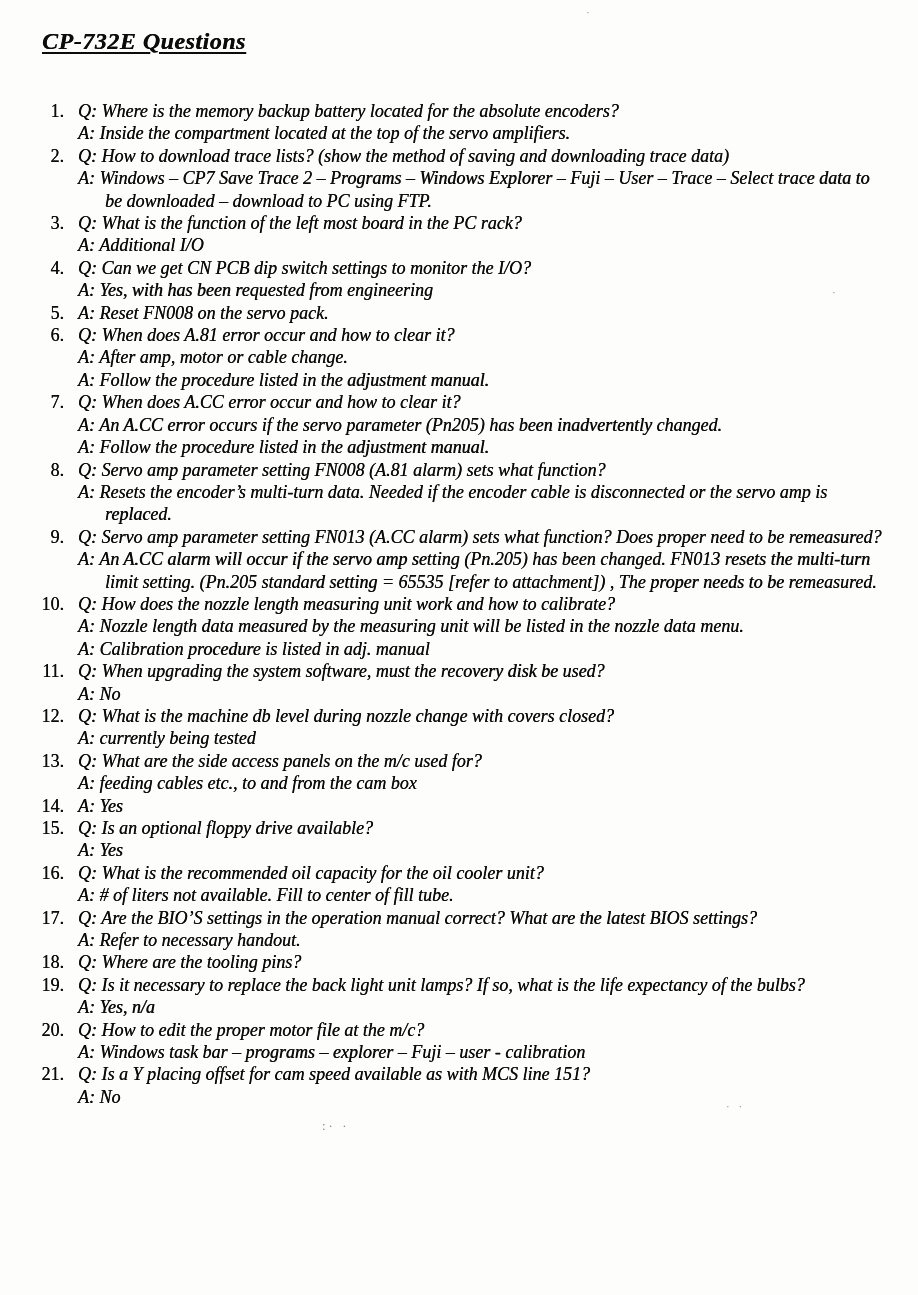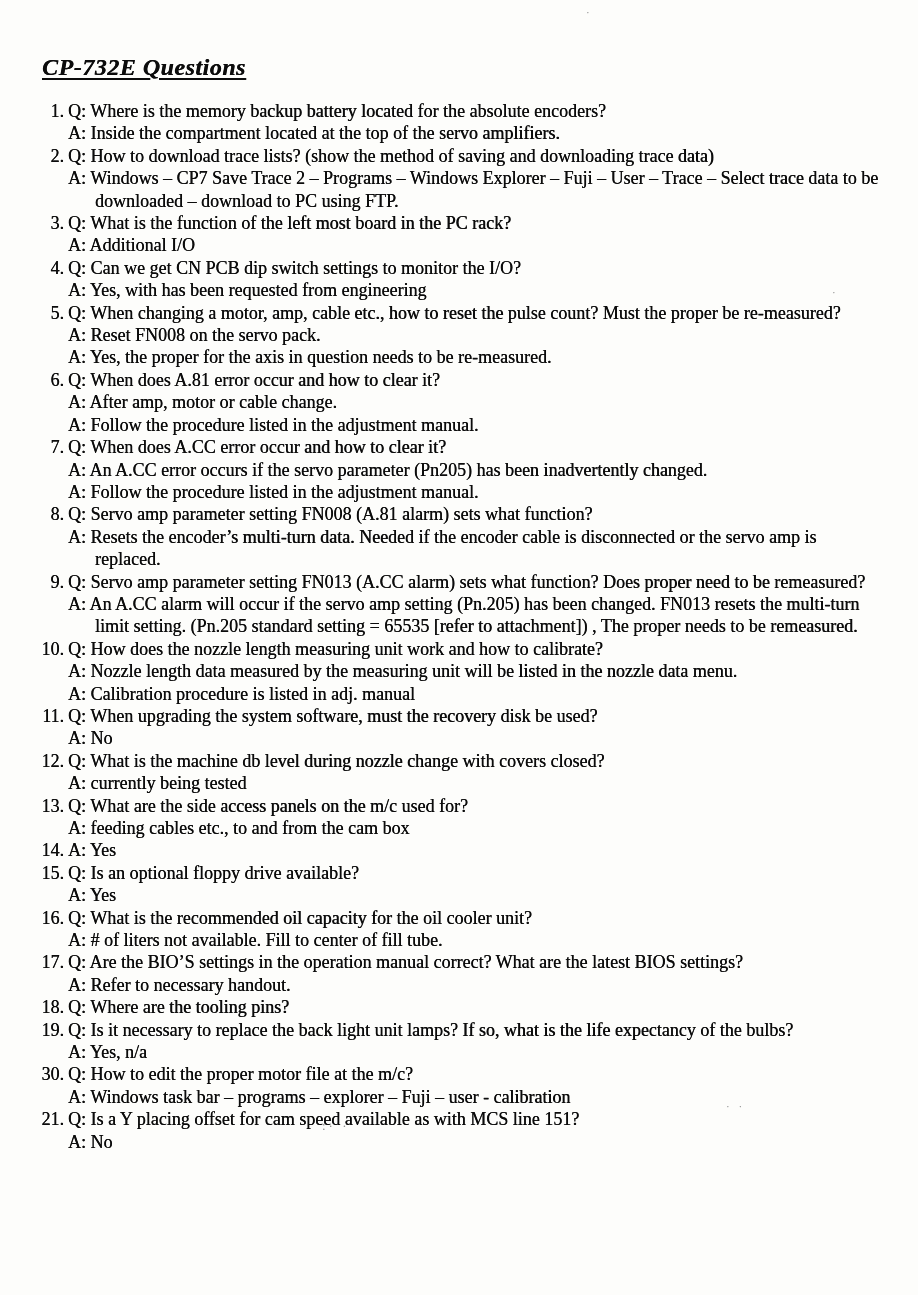--- a/index.html
+++ b/index.html
@@ -18,41 +18,42 @@
     position: absolute;
     top: 28px;
     left: 42px;
     font-size: 24px;
     font-style: italic;
     font-weight: bold;
     letter-spacing: 0.5px;
     text-decoration: underline;
     text-underline-offset: 3px;
     text-shadow: 0.3px 0 0 currentColor;
-    margin-top: 26px;
   }
   .qa-list {
     position: absolute;
     top: 100px;
     left: 38px;
     right: 28px;
     font-size: 18px;
     line-height: 22.4px;
     text-shadow: 0.3px 0 0 currentColor;
   }
   .qa-item { display: flex; }
   .qa-num {
     flex: 0 0 30px;
     width: 30px;
     text-align: right;
     padding-right: 4px;
   }
   .qa-content {
     flex: 1;
+    margin-left: 10px;
     max-width: 818px;
+    font-style: italic;
   }
   .qa-line {
     padding-left: 27px;
     text-indent: -27px;
   }
   .qa-prefix { white-space: pre; }
   
   .scan-artifact {
     position: absolute;
     color: #8a8a8a;
@@ -95,23 +96,21 @@
       <div class="qa-item">
         <div class="qa-num">4.</div>
         <div class="qa-content">
           <div class="qa-line question"><span class="qa-prefix">Q: </span><span class="qa-text">Can we get CN PCB dip switch settings to monitor the I/O?</span></div>
           <div class="qa-line answer"><span class="qa-prefix">A: </span><span class="qa-text">Yes, with has been requested from engineering</span></div>
         </div>
       </div>
       <div class="qa-item">
         <div class="qa-num">5.</div>
         <div class="qa-content">
-          <div class="qa-line question"><span class="qa-prefix">Q: </span><span class="qa-text">When changing a motor, amp, cable etc., how to reset the pulse count? Must the proper be re-measured?</span></div>
           <div class="qa-line answer"><span class="qa-prefix">A: </span><span class="qa-text">Reset FN008 on the servo pack.</span></div>
-          <div class="qa-line answer"><span class="qa-prefix">A: </span><span class="qa-text">Yes, the proper for the axis in question needs to be re-measured.</span></div>
         </div>
       </div>
       <div class="qa-item">
         <div class="qa-num">6.</div>
         <div class="qa-content">
           <div class="qa-line question"><span class="qa-prefix">Q: </span><span class="qa-text">When does A.81 error occur and how to clear it?</span></div>
           <div class="qa-line answer"><span class="qa-prefix">A: </span><span class="qa-text">After amp, motor or cable change.</span></div>
           <div class="qa-line answer"><span class="qa-prefix">A: </span><span class="qa-text">Follow the procedure listed in the adjustment manual.</span></div>
         </div>
       </div>
@@ -200,21 +199,21 @@
         </div>
       </div>
       <div class="qa-item">
         <div class="qa-num">19.</div>
         <div class="qa-content">
           <div class="qa-line question"><span class="qa-prefix">Q: </span><span class="qa-text">Is it necessary to replace the back light unit lamps? If so, what is the life expectancy of the bulbs?</span></div>
           <div class="qa-line answer"><span class="qa-prefix">A: </span><span class="qa-text">Yes, n/a</span></div>
         </div>
       </div>
       <div class="qa-item">
-        <div class="qa-num">30.</div>
+        <div class="qa-num">20.</div>
         <div class="qa-content">
           <div class="qa-line question"><span class="qa-prefix">Q: </span><span class="qa-text">How to edit the proper motor file at the m/c?</span></div>
           <div class="qa-line answer"><span class="qa-prefix">A: </span><span class="qa-text">Windows task bar – programs – explorer – Fuji – user - calibration</span></div>
         </div>
       </div>
       <div class="qa-item">
         <div class="qa-num">21.</div>
         <div class="qa-content">
           <div class="qa-line question"><span class="qa-prefix">Q: </span><span class="qa-text">Is a Y placing offset for cam speed available as with MCS line 151?</span></div>
           <div class="qa-line answer"><span class="qa-prefix">A: </span><span class="qa-text">No</span></div>

